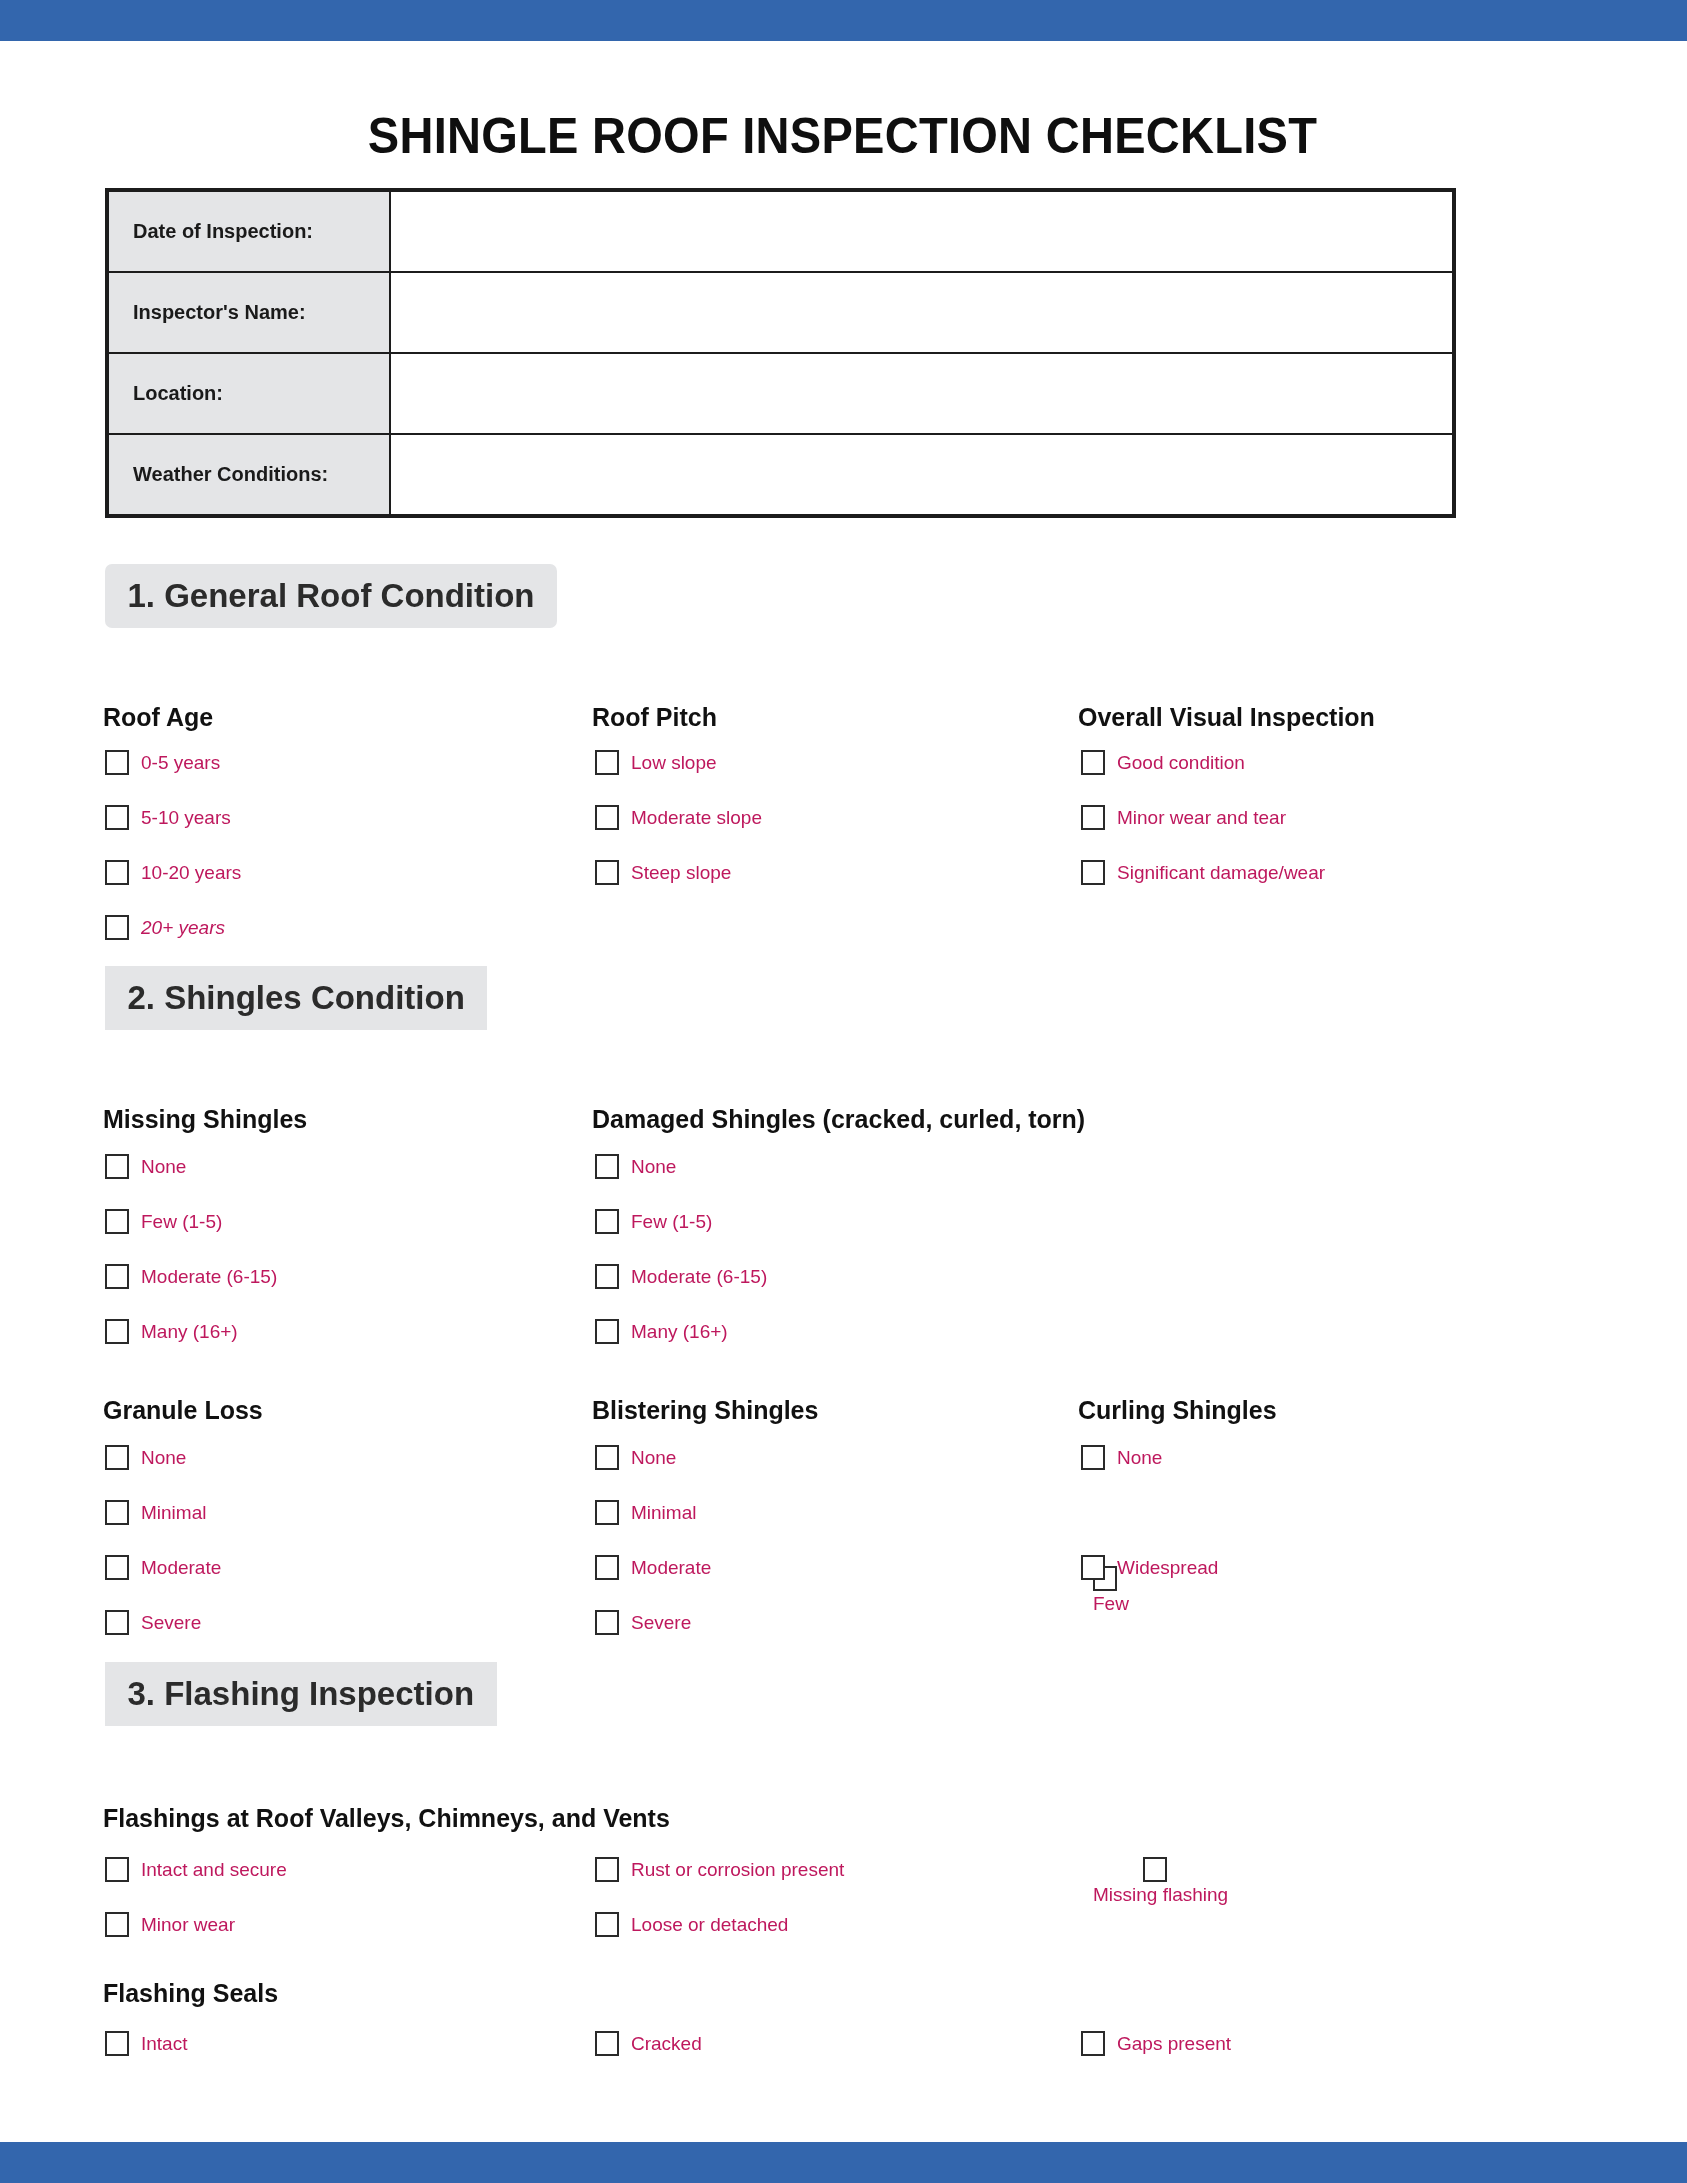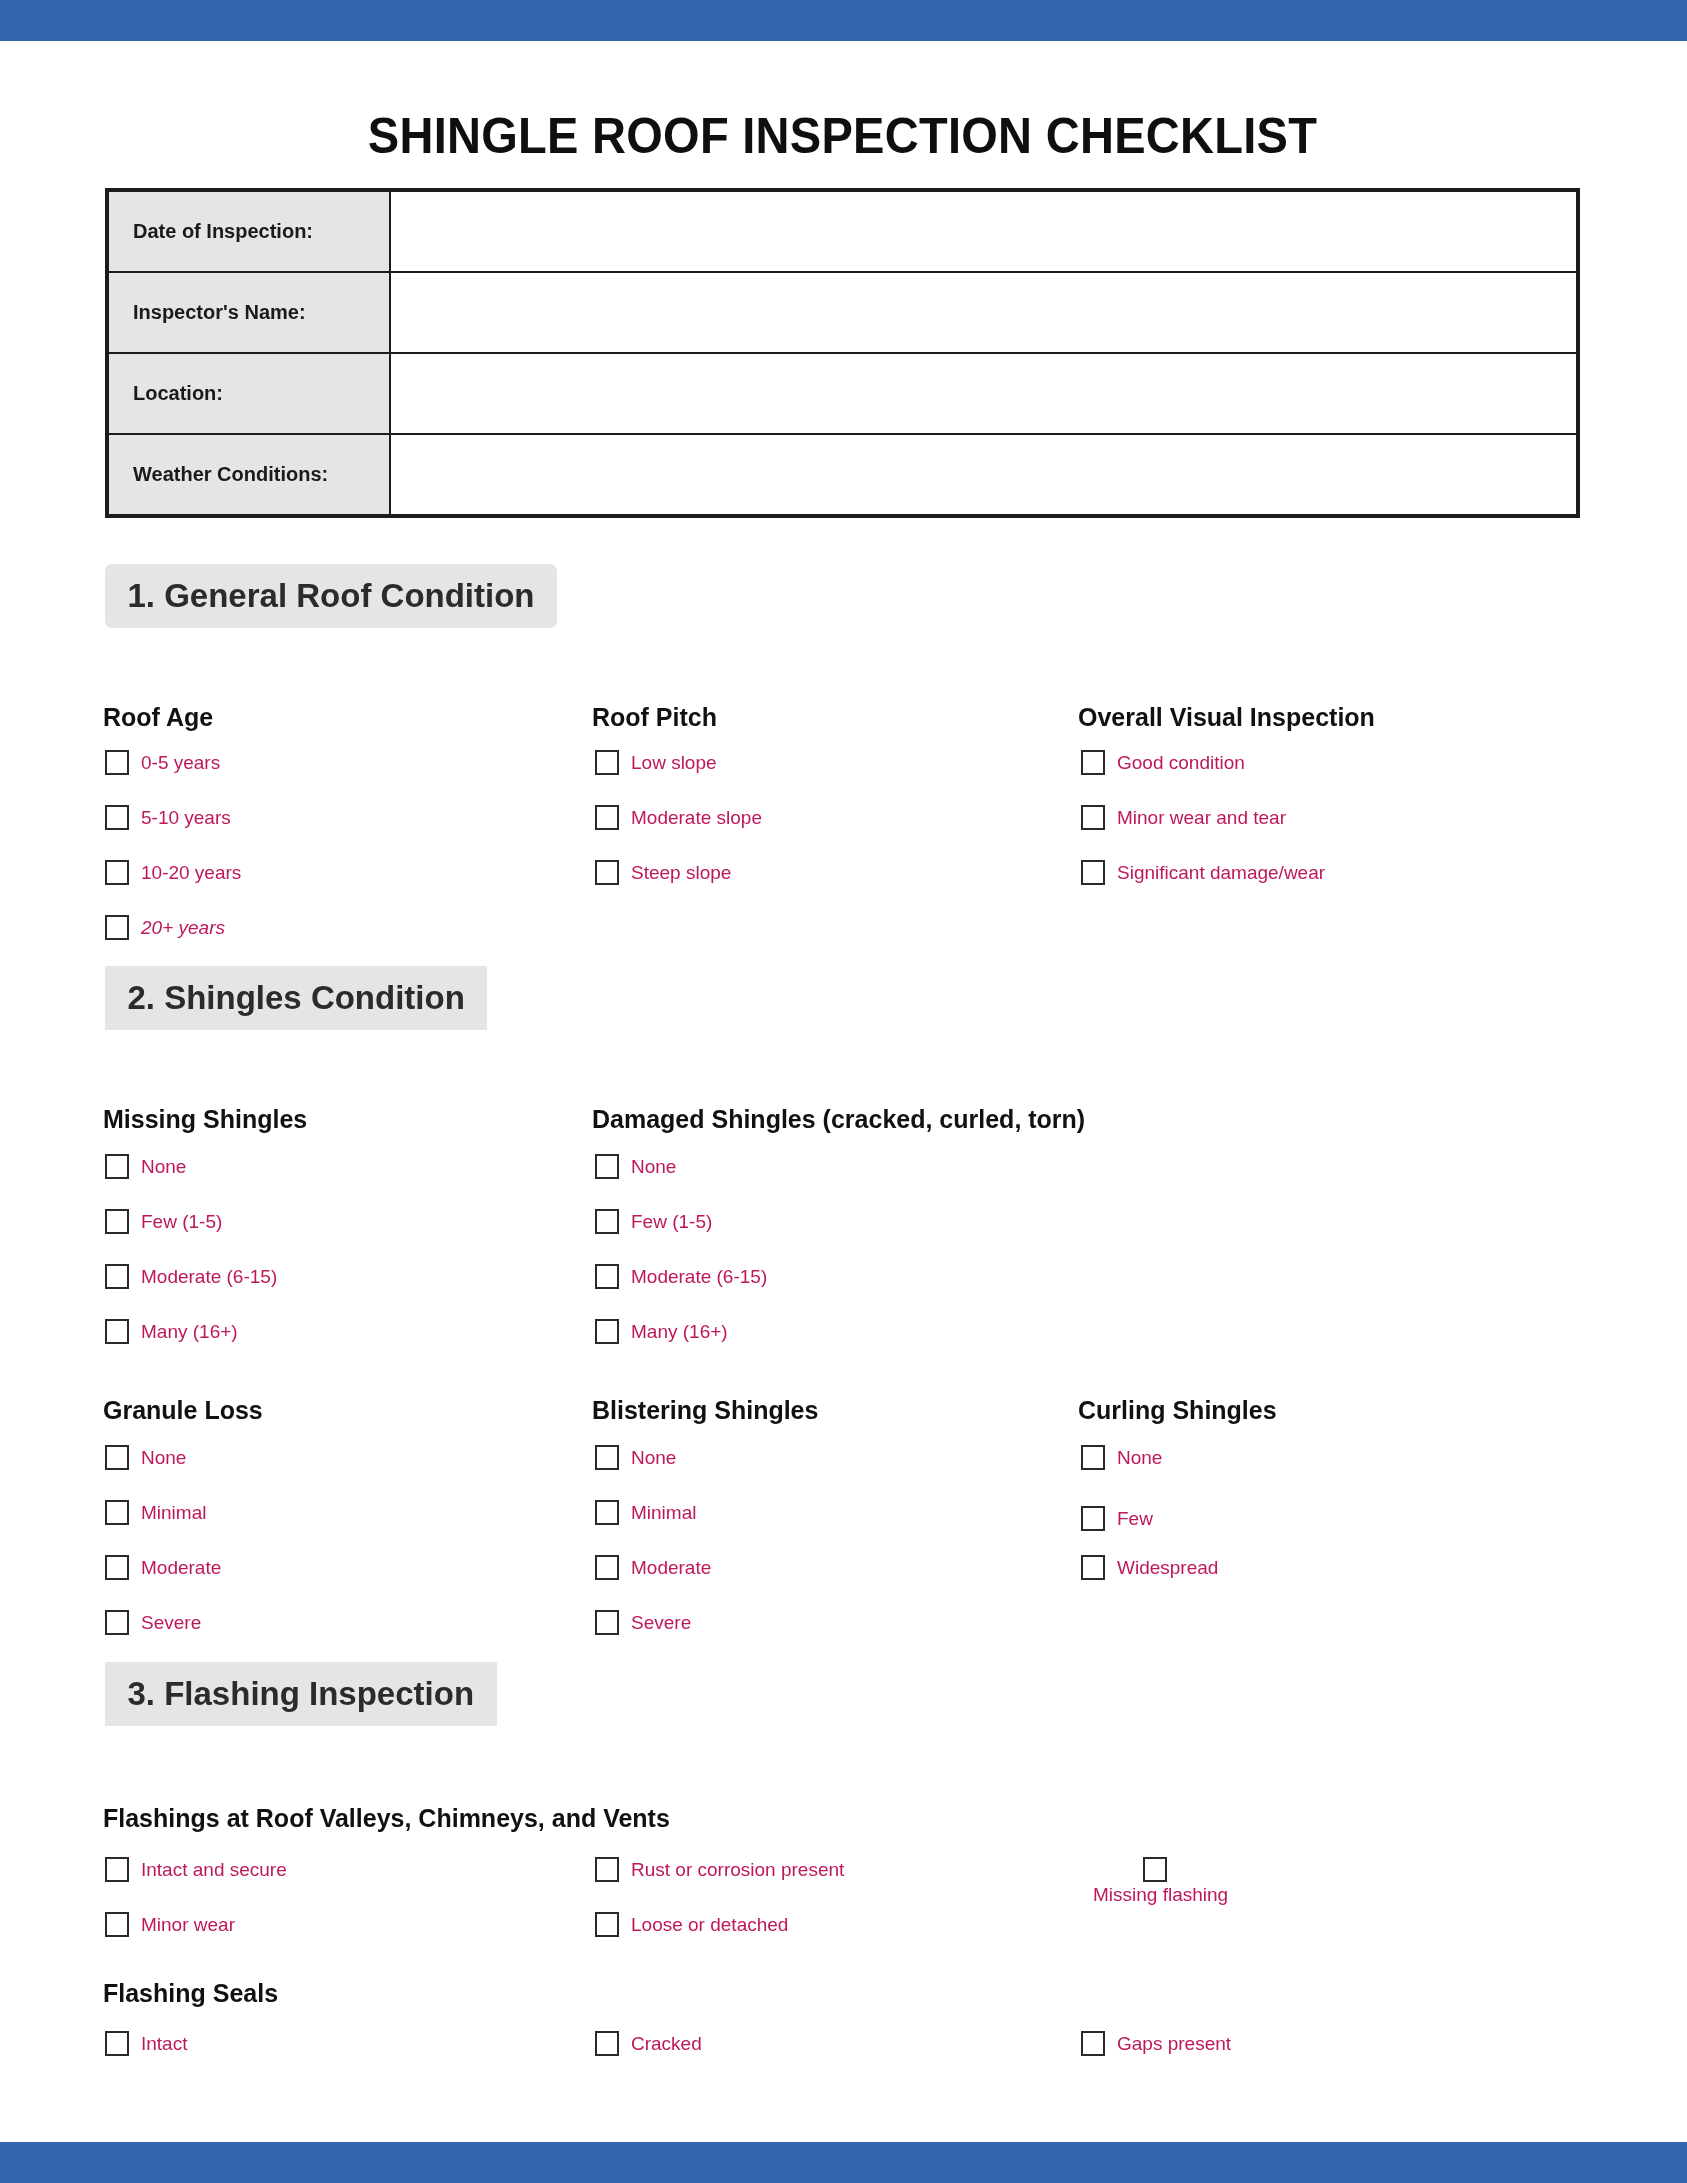--- a/index.html
+++ b/index.html
@@ -54,21 +54,21 @@
     transform: scaleX(0.94);
     transform-origin: center;
     white-space: nowrap;
   }
 
   
   .info-table {
     position: absolute;
     top: 147px;
     left: 105px;
-    width: 1475px;
+    width: 1351px;
     border: 2px solid #1c1c1c;
     border-collapse: collapse;
   }
   .info-table table {
     width: 100%;
     border-collapse: collapse;
   }
   .info-table td {
     border: 2px solid #1c1c1c;
     height: 81px;
@@ -285,21 +285,21 @@
   <div class="cb-row" style="top:1569px; left:595px;">
     <span class="cb-box"></span>
     <span class="cb-label">Severe</span>
   </div>
 
   <div class="group-head" style="top:1355px; left:1078px;">Curling Shingles</div>
   <div class="cb-row" style="top:1404px; left:1081px;">
     <span class="cb-box"></span>
     <span class="cb-label">None</span>
   </div>
-  <div class="cb-row" style="top:1465px; left:1081px;">
+  <div class="cb-row" style="top:1525px; left:1081px;flex-direction:column;">
     <span class="cb-box"></span>
     <span class="cb-label">Few</span>
   </div>
   <div class="cb-row" style="top:1514px; left:1081px;">
     <span class="cb-box"></span>
     <span class="cb-label">Widespread</span>
   </div>
 
   <div class="section-head" style="top:1621px; left:105px;">3. Flashing Inspection</div>
 

